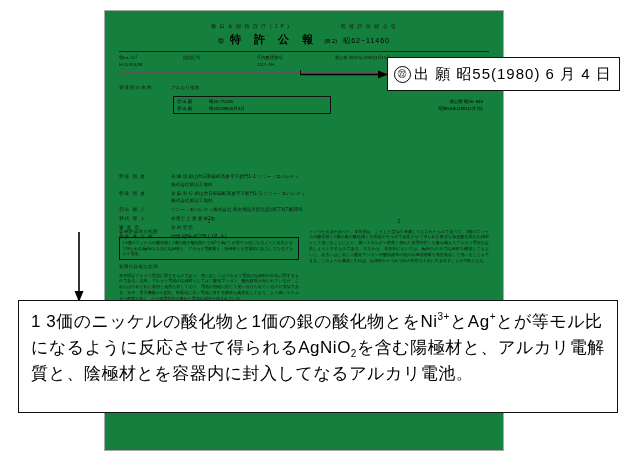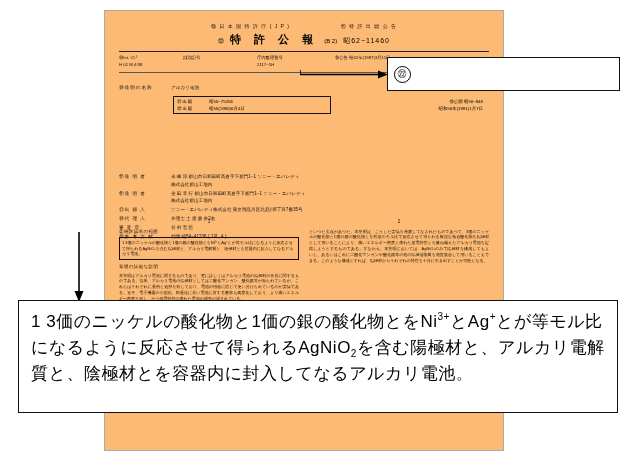--- a/index.html
+++ b/index.html
@@ -15,21 +15,21 @@
     overflow: hidden;
   }
 
   
   .page {
     position: absolute;
     left: 104px;
     top: 10px;
     width: 400px;
     height: 441px;
-    background: #fdba74;
+    background: #15803d;
     border: 1px solid #aaaaaa;
     box-sizing: border-box;
   }
   .page-inner {
     position: absolute;
     left: 14px;
     top: 12px;
     right: 14px;
     bottom: 12px;
   }
@@ -339,20 +339,21 @@
   </div>
 </div>
 
 <svg class="arrow-top" viewBox="0 0 88 11">
   <path d="M0 1 L0 5.5 L80 5.5" stroke="#000" stroke-width="1.6" fill="none"></path>
   <polygon points="88,5.5 78,1.5 78,9.5" fill="#000"></polygon>
 </svg>
 
 <div class="callout-top">
   <span class="circ">㉒</span>
+  <span>出    願    昭55(1980) 6 月 4 日</span>
 </div>
 
 <svg class="arrow-bottom" viewBox="0 0 14 70">
   <path d="M7 0 L7 60" stroke="#000" stroke-width="1.6" fill="none"></path>
   <polygon points="7,70 2.5,59 11.5,59" fill="#000"></polygon>
 </svg>
 
 <div class="callout-bottom">
   <span>1</span><span>  3価のニッケルの酸化物と1価の銀の酸化物とをNi</span><sup>3+</sup><span>とAg</span><sup>+</sup><span>とが等モル比になるように反応させて得られるAgNiO</span><sub>2</sub><span>を含む陽極材と、アルカリ電解質と、陰極材とを容器内に封入してなるアルカリ電池。</span>
 </div>

